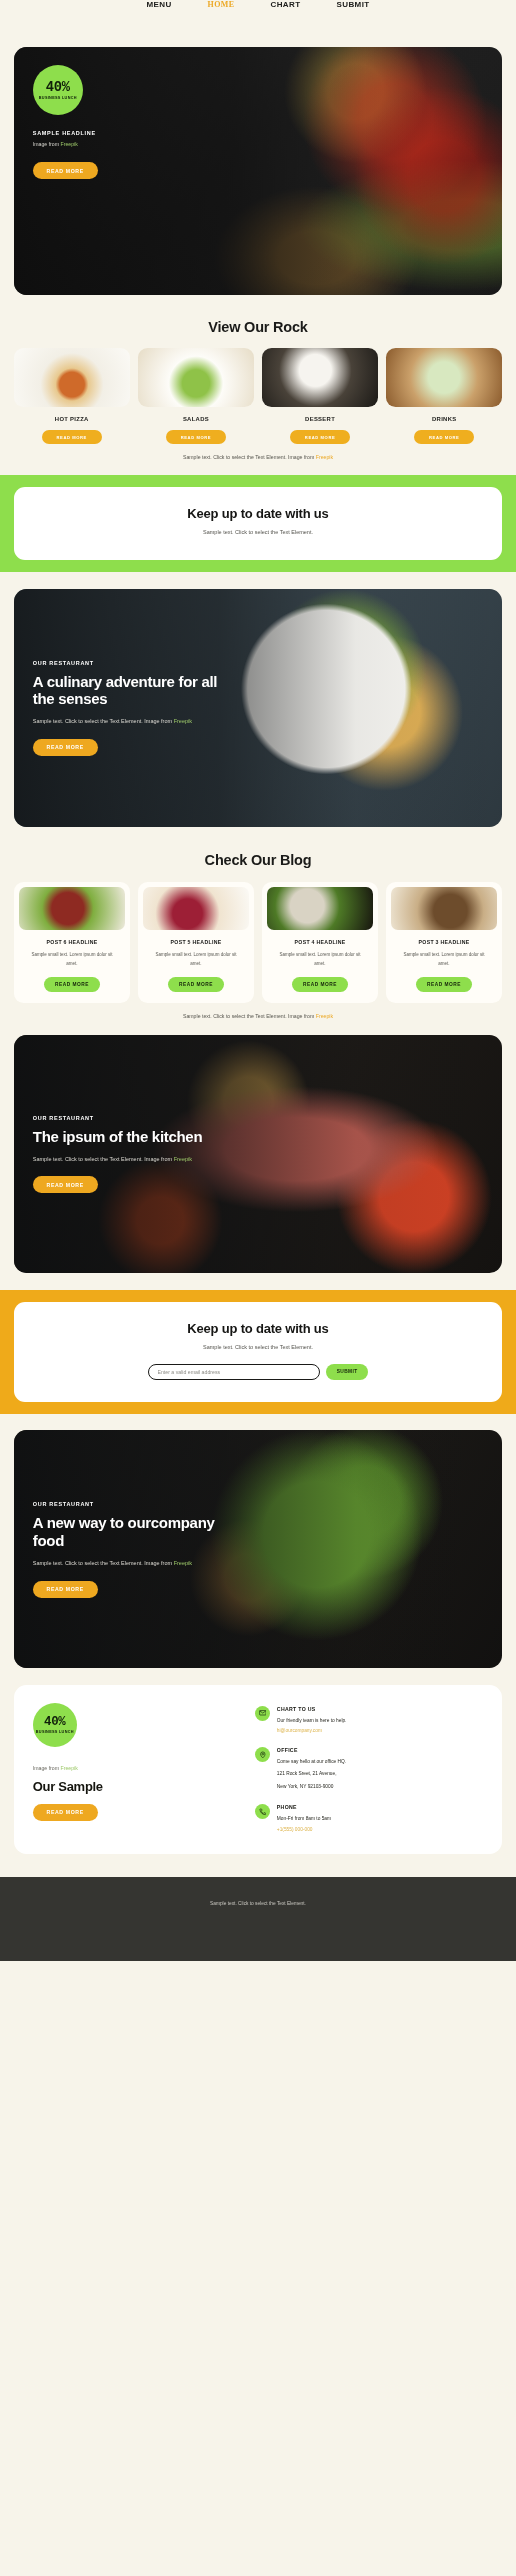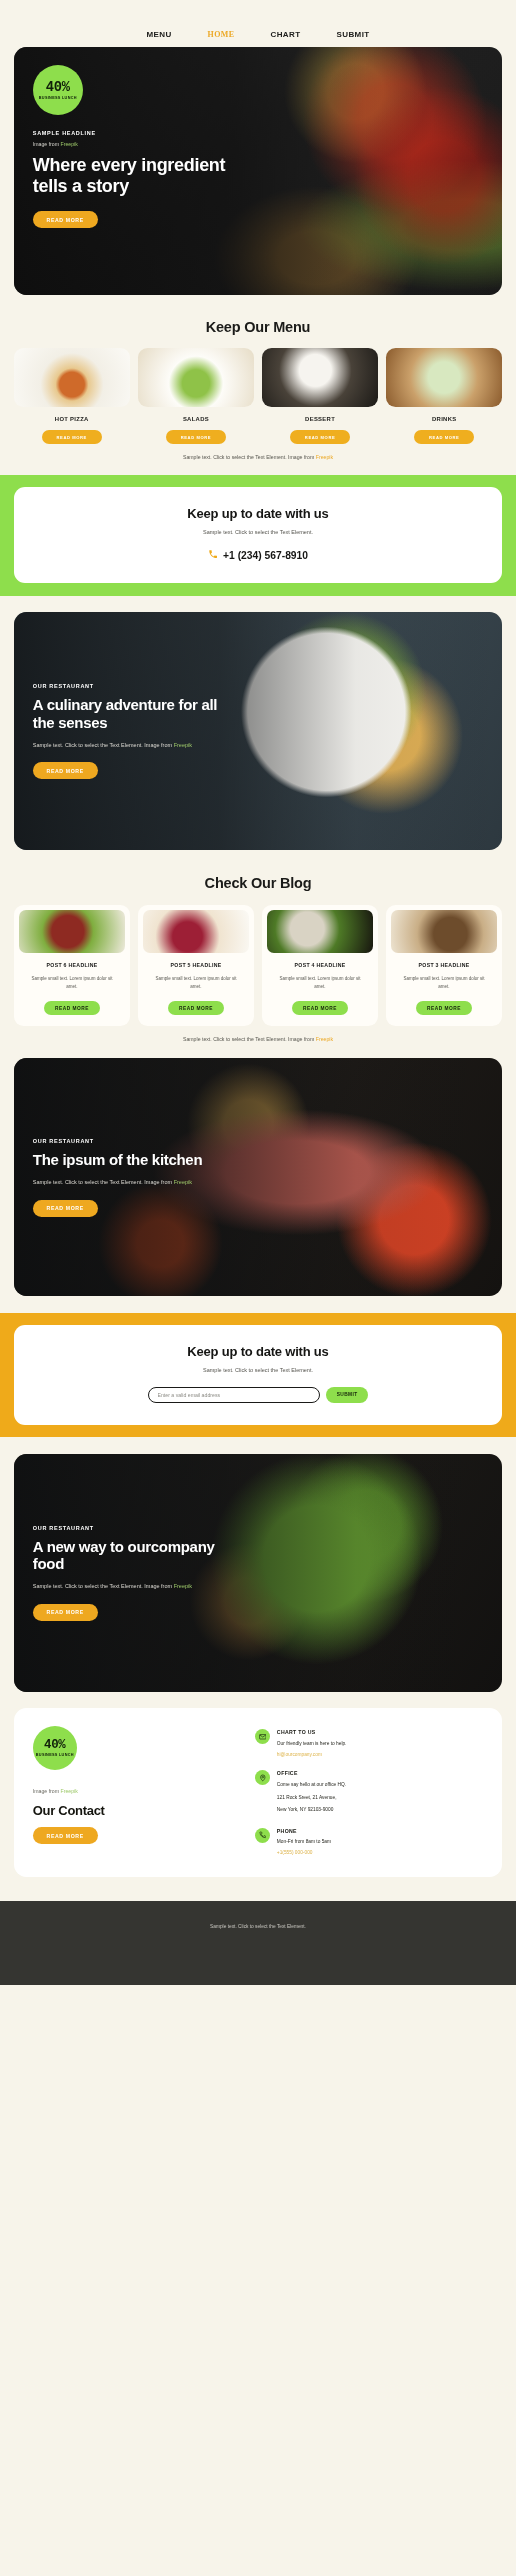--- a/index.html
+++ b/index.html
@@ -8,21 +8,21 @@
     background: #f7f4ea;
     font-family: "Liberation Sans", sans-serif;
     -webkit-font-smoothing: antialiased;
   }
   body { width: 516px; min-height: 2576px; overflow-x: hidden; }
 
   
   .nav {
     height: 39px;
     display: flex;
-    align-items: flex-end;
+    align-items: flex-start;
     justify-content: center;
     gap: 36px;
     background: #f7f4ea;
   }
   .nav-link {
     font-size: 8px;
     font-weight: 700;
     letter-spacing: 0.4px;
     color: #20201e;
     text-decoration: none;
@@ -291,29 +291,28 @@
 </nav>
 
 <section class="hero">
   <div class="hero-inner">
     <div class="badge">
       <div class="badge-pct">40%</div>
       <div class="badge-sub">BUSINESS LUNCH</div>
     </div>
     <div class="eyebrow">SAMPLE HEADLINE</div>
     <div class="img-credit"><span>Image from </span><span class="fp-link">Freepik</span></div>
-    <h1 class="hero-h1">Where every ingredient tells a story</h1>
     <div class="hero-btn-wrap">
       <button class="btn btn-amber">READ MORE</button>
     </div>
   </div>
 </section>
 
 <section class="menu-sec">
-  <h2 class="section-title">Keep Our Menu</h2>
+  <h2 class="section-title">View Our Rock</h2>
   <div class="menu-grid">
     <div class="menu-card">
       <div class="menu-thumb t1"></div>
       <div class="menu-label">HOT PIZZA</div>
       <div class="menu-btn-wrap"><button class="btn btn-amber">READ MORE</button></div>
     </div>
     <div class="menu-card">
       <div class="menu-thumb t2"></div>
       <div class="menu-label">SALADS</div>
       <div class="menu-btn-wrap"><button class="btn btn-amber">READ MORE</button></div>
@@ -329,28 +328,20 @@
       <div class="menu-btn-wrap"><button class="btn btn-amber">READ MORE</button></div>
     </div>
   </div>
   <div class="credit"><span>Sample text. Click to select the Text Element. Image from </span><span class="fp">Freepik</span></div>
 </section>
 
 <section class="green-band">
   <div class="cta-card">
     <h2 class="cta-title">Keep up to date with us</h2>
     <p class="cta-sub">Sample text. Click to select the Text Element.</p>
-    <div class="phone-row">
-      <span>
-        <svg viewBox="0 0 24 24" width="10.3" height="10.3" fill="#efaa1a">
-            <path d="M6.6 10.8c1.4 2.8 3.8 5.1 6.6 6.6l2.2-2.2c.3-.3.7-.4 1-.2 1.1.4 2.4.6 3.6.6.6 0 1 .4 1 1V20c0 .6-.4 1-1 1C10.6 21 3 13.4 3 4c0-.6.4-1 1-1h3.5c.6 0 1 .4 1 1 0 1.3.2 2.5.6 3.6.1.4 0 .8-.2 1.1l-2.3 2.1z"></path>
-          </svg>
-      </span>
-      <span>+1 (234) 567-8910</span>
-    </div>
   </div>
 </section>
 
 <section class="feature f-salad">
   <div class="feature-inner">
     <div class="eyebrow" style="margin-top:0">OUR RESTAURANT</div>
     <h2 class="feature-h2">A culinary adventure for all the senses</h2>
     <p class="feature-sub"><span>Sample text. Click to select the Text Element. Image from </span><span class="fp-link">Freepik</span></p>
     <div class="feature-btn"><button class="btn btn-amber">READ MORE</button></div>
   </div>
@@ -417,21 +408,21 @@
 </section>
 
 <section class="contact-sec">
   <div class="contact-card">
     <div class="contact-left">
       <div class="badge">
         <div class="badge-pct">40%</div>
         <div class="badge-sub">BUSINESS LUNCH</div>
       </div>
       <div class="img-credit"><span>Image from </span><span class="fp-link">Freepik</span></div>
-      <h2 class="contact-h2">Our Contact</h2>
+      <h2 class="contact-h2">Our Sample</h2>
       <div class="contact-btn-wrap"><button class="btn btn-amber">READ MORE</button></div>
     </div>
     <div class="contact-right">
 
       <div class="c-item">
         <div class="c-icon">
           <svg viewBox="0 0 24 24" fill="none" stroke="#10200a" stroke-width="2">
               <rect x="2" y="5" width="20" height="14" rx="1.5"></rect>
               <path d="M2.5 6l9.5 7 9.5-7"></path>
             </svg>

